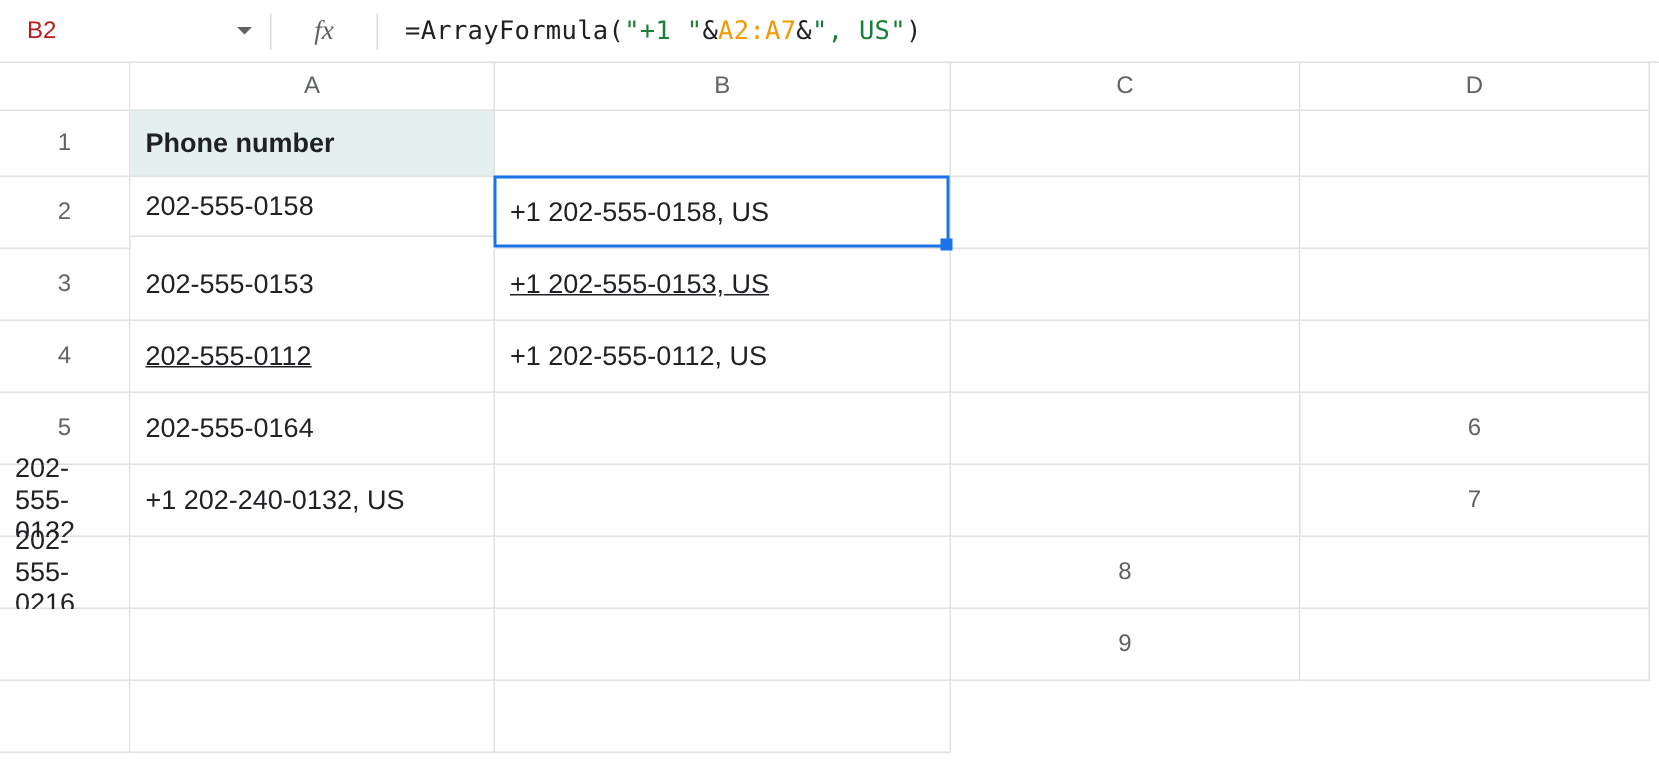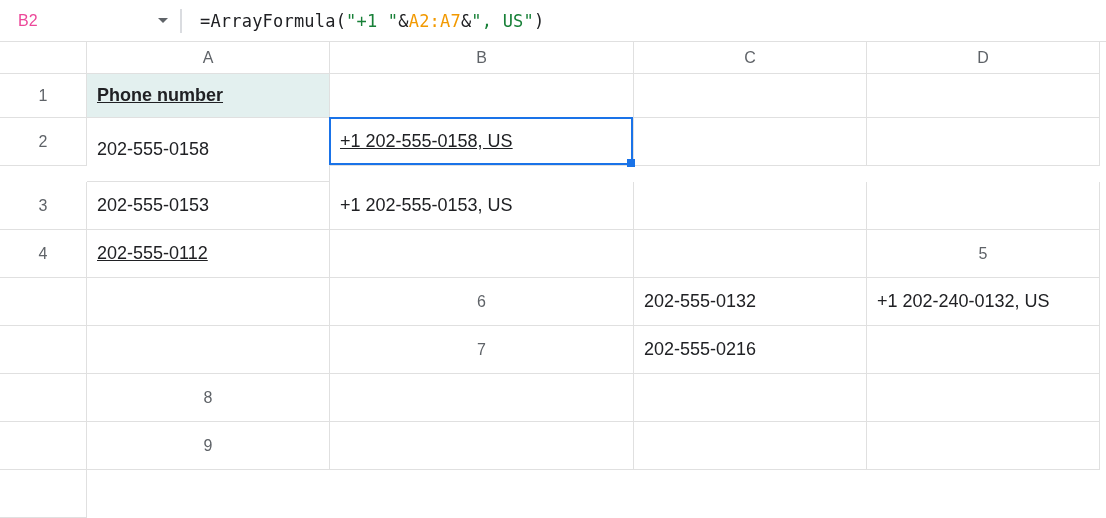--- a/index.html
+++ b/index.html
@@ -21,21 +21,21 @@
       background: #fff;
     }
     .cell-ref-box {
       width: 180px;
       display: flex;
       align-items: center;
       justify-content: space-between;
       padding: 0 12px 0 18px;
       height: 100%;
       font-size: 16px;
-      color: #ec4899;
+      color: #b91c1c;
     }
     .cell-ref-text {
       flex: 1;
     }
     .dropdown-arrow {
       width: 0;
       height: 0;
       border-left: 5px solid transparent;
       border-right: 5px solid transparent;
       border-top: 5px solid #5f6368;
@@ -140,20 +140,21 @@
   </style>
 </head>
 <body>
 
 <div class="formula-bar">
   <div class="cell-ref-box">
     <span class="cell-ref-text">B2</span>
     <span class="dropdown-arrow"></span>
   </div>
   <div class="divider"></div>
+  <div class="fx-label">fx</div>
   <div class="divider"></div>
   <div class="formula-input" id="formula-input">
       <span class="tok-black">=</span>
       <span class="tok-fn">ArrayFormula</span>
       <span class="tok-black">(</span>
       <span class="tok-str">"+1 "</span>
       <span class="tok-op">&amp;</span>
       <span class="tok-ref">A2:A7</span>
       <span class="tok-op">&amp;</span>
       <span class="tok-str">", US"</span>
@@ -161,39 +162,41 @@
     </div>
 </div>
 
 <div class="grid" id="grid">
     <div class="hdr-corner"></div>
     <div class="col-hdr">A</div>
     <div class="col-hdr">B</div>
     <div class="col-hdr">C</div>
     <div class="col-hdr">D</div>
     <div class="row-hdr" style="height: 44px;">1</div>
-    <div class="cell cell-a1" style="height: 44px; text-decoration: underline;">Phone number</div>
+    <div class="cell cell-a1" style="height: 44px;">Phone number</div>
     <div class="cell" style="height: 44px;"></div>
     <div class="cell" style="height: 44px;"></div>
     <div class="cell" style="height: 44px;"></div>
     <div class="row-hdr" style="height: 48px;">2</div>
-    <div class="cell" style="height: 64px;">202-555-0158</div>
-    <div class="cell" style="height: 48px; text-decoration: underline;">+1 202-555-0158, US</div>
+    <div class="cell" style="height: 40px;">202-555-0158</div>
+    <div class="cell" style="height: 48px;">+1 202-555-0158, US</div>
     <div class="cell" style="height: 48px;"></div>
     <div class="cell" style="height: 48px;"></div>
     <div class="row-hdr" style="height: 48px;">3</div>
     <div class="cell" style="height: 48px;">202-555-0153</div>
-    <div class="cell" style="height: 48px;">+1 202-555-0153, US</div>
+    <div class="cell" style="height: 48px; text-decoration: underline;">+1 202-555-0153, US</div>
     <div class="cell" style="height: 48px;"></div>
     <div class="cell" style="height: 48px;"></div>
     <div class="row-hdr" style="height: 48px;">4</div>
     <div class="cell" style="height: 48px; text-decoration: underline;">202-555-0112</div>
+    <div class="cell" style="height: 48px;">+1 202-555-0112, US</div>
     <div class="cell" style="height: 48px;"></div>
     <div class="cell" style="height: 48px;"></div>
     <div class="row-hdr" style="height: 48px;">5</div>
+    <div class="cell" style="height: 48px;">202-555-0164</div>
     <div class="cell" style="height: 48px;"></div>
     <div class="cell" style="height: 48px;"></div>
     <div class="row-hdr" style="height: 48px;">6</div>
     <div class="cell" style="height: 48px;">202-555-0132</div>
     <div class="cell" style="height: 48px;">+1 202-240-0132, US</div>
     <div class="cell" style="height: 48px;"></div>
     <div class="cell" style="height: 48px;"></div>
     <div class="row-hdr" style="height: 48px;">7</div>
     <div class="cell" style="height: 48px;">202-555-0216</div>
     <div class="cell" style="height: 48px;"></div>

